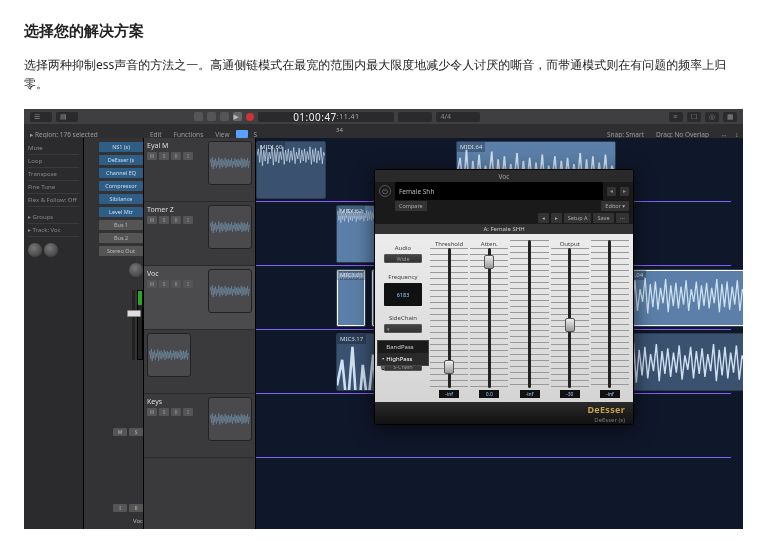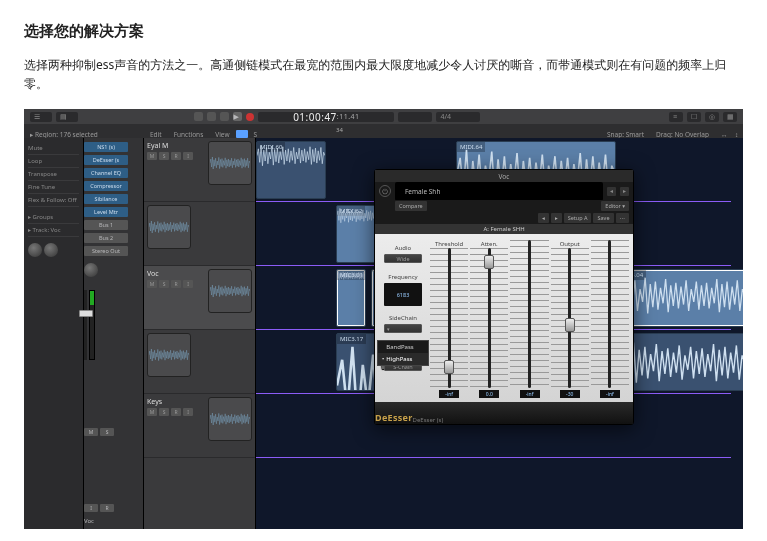--- a/index.html
+++ b/index.html
@@ -31,21 +31,21 @@
   
   .toolrow{position:absolute;left:0;top:15px;right:0;height:20px;background:#2e2e30;display:flex;align-items:center;font-size:6.5px;}
   .toolrow .seg{padding:0 6px;color:#999;}
   
   .inspector{position:absolute;left:0;top:29px;width:60px;bottom:0;background:#2b2b2d;border-right:1px solid #000;padding:4px;}
   .insp-row{font-size:6px;color:#888;padding:2px 0;border-bottom:1px solid #3a3a3c;}
   .knobs{display:flex;flex-wrap:wrap;gap:2px;margin-top:6px;}
   .knob{width:14px;height:14px;border-radius:50%;background:radial-gradient(circle at 40% 35%,#777,#333);}
   
   .tracklist{position:absolute;left:60px;top:29px;width:60px;bottom:0;background:#333335;border-right:1px solid #000;display:flex;flex-direction:column;}
-  .chstrip{flex:1;display:flex;flex-direction:column;align-items:flex-start;gap:3px;padding:4px 0;}
+  .chstrip{flex:1;display:flex;flex-direction:column;align-items:flex-end;gap:3px;padding:4px 0;}
   .slot{width:44px;height:10px;font-size:5.5px;border-radius:1px;display:flex;align-items:center;justify-content:center;}
   .slot.blue{background:#2e5e86;color:#cde;}
   .slot.grey{background:#555;}
   .meters{width:6px;height:70px;background:linear-gradient(#2a2 0%,#2a2 20%,#222 20%);border:1px solid #000;margin-top:4px;}
   .fadercap{width:14px;height:7px;background:#ddd;border-radius:1px;border:1px solid #888;}
   .chbtns{display:flex;gap:2px;margin-top:auto;}
   .chbtn{width:14px;height:8px;background:#555;border-radius:1px;font-size:5px;display:flex;align-items:center;justify-content:center;}
   
   .theads{position:absolute;left:120px;top:29px;width:112px;bottom:0;background:#3a3a3c;border-right:1px solid #000;}
   .thead{height:64px;border-bottom:1px solid #2a2a2c;display:flex;padding:3px;gap:3px;}
@@ -60,42 +60,42 @@
   .row{position:absolute;left:0;right:12px;height:64px;border-bottom:1px solid #8b5cf6;}
   .region{position:absolute;top:3px;height:58px;background:var(--region-blue);border:1px solid #2a3d52;border-radius:2px;overflow:hidden;}
   .region .label{position:absolute;top:0;left:0;background:rgba(0,0,0,.25);font-size:6px;color:#cde;padding:1px 3px;}
   .region.dark{background:var(--region-dkblue);}
   .region.sel{box-shadow:0 0 0 1px #fff inset;}
   
   .plugin{position:absolute;left:350px;top:60px;width:260px;height:256px;background:#1c1c1c;border:1px solid #000;border-radius:3px;box-shadow:0 4px 20px rgba(0,0,0,.6);display:flex;flex-direction:column;}
   .plugin .hdr{height:12px;background:#2a2a2a;display:flex;align-items:center;justify-content:center;color:#aaa;font-size:6.5px;position:relative;}
   .plugin .subhdr{height:18px;background:#1a1a1a;display:flex;align-items:center;gap:4px;padding:0 4px;}
   .pwr{width:12px;height:12px;border-radius:50%;border:1px solid #555;display:flex;align-items:center;justify-content:center;color:#888;}
-  .preset{flex:1;background:#000;height:19px;color:#bbb;font-size:6.5px;display:flex;align-items:center;padding:0 10px;border-radius:2px;}
+  .preset{flex:1;background:#000;height:19px;color:#bbb;font-size:6.5px;display:flex;align-items:center;padding:0 4px;border-radius:2px;}
   .cmp{background:#3a6ea8;}
   .plugin .tabs{height:12px;background:#1a1a1a;display:flex;justify-content:flex-end;gap:2px;padding:0 4px;align-items:center;}
   .ptab{background:#333;font-size:5.5px;padding:1px 4px;border-radius:1px;color:#aaa;}
   .pbody{flex:1;background:linear-gradient(#ececec,#d4d4d4);display:flex;padding:6px 4px 4px;gap:3px;position:relative;}
   .pcol{display:flex;flex-direction:column;align-items:center;gap:2px;}
   .pcol.side{width:48px;padding-top:4px;}
   .plbl{font-size:6px;color:#444;}
   .valbox{width:38px;height:23px;background:#111;color:#9cf;font-size:5.5px;display:flex;align-items:center;justify-content:center;border-radius:1px;}
   .pbtn{width:38px;height:9px;background:linear-gradient(#888,#666);font-size:5.5px;color:#222;border-radius:1px;display:flex;align-items:center;justify-content:center;border:1px solid #555;}
   .pbtn.d{background:linear-gradient(#444,#333);color:#999;}
   .pbtn.gold{background:linear-gradient(#d8b860,#b8963c);color:#332;}
   .vslider{width:28px;flex:1;display:flex;flex-direction:column;align-items:center;position:relative;}
   .scale{width:100%;flex:1;background:repeating-linear-gradient(to bottom,#999 0 1px,transparent 1px 6px);position:relative;}
   .track{position:absolute;left:50%;top:0;bottom:0;width:3px;margin-left:-1.5px;background:#222;border-radius:2px;}
   .thumb2{position:absolute;left:50%;width:10px;height:14px;margin-left:-5px;background:linear-gradient(#eee,#999);border:1px solid #555;border-radius:2px;}
   .vnum{width:20px;height:8px;background:#111;color:#9cf;font-size:5px;display:flex;align-items:center;justify-content:center;margin-top:2px;}
   .dropdown{position:absolute;left:-2px;top:100px;width:52px;background:#1a1a1a;border:1px solid #444;font-size:6px;}
   .dd-item{padding:2px 4px;color:#ccc;}
   .dd-item.hi{background:#2a2a2a;color:#fff;}
   .bullet{color:#eee;margin-right:2px;}
-  .pfoot{height:22px;background:linear-gradient(#2a2a2a,#111);display:flex;flex-direction:row;align-items:flex-end;justify-content:flex-start;padding-right:8px;}
+  .pfoot{height:22px;background:linear-gradient(#2a2a2a,#111);display:flex;flex-direction:column;align-items:flex-end;justify-content:flex-end;padding-right:8px;}
   .brand{color:var(--gold);font-size:9px;font-weight:bold;letter-spacing:.3px;}
   .brandln2{color:#777;font-size:6px;}
   .wlogo{position:absolute;left:4px;bottom:32px;width:18px;height:18px;color:#666;font-size:16px;font-weight:bold;text-shadow:0 1px 1px #000;}
   
   .wave{position:absolute;inset:0;}
 </style>
 </head>
 <body>
 
 <div class="article">
@@ -195,20 +195,29 @@
               <div class="tb">I</div>
       </div>
     </div>
     <div class="thumb">
       <svg viewBox="0 0 100 40" width="40" height="30" style="color:#7fa8c8">
               <use href="#wf"></use>
             </svg>
     </div>
         </div>
         <div class="thead">
+    <div class="info">
+      <div class="tname">Tomer Z</div>
+      <div class="tbtns">
+        <div class="tb">M</div>
+              <div class="tb">S</div>
+              <div class="tb">R</div>
+              <div class="tb">I</div>
+      </div>
+    </div>
     <div class="thumb">
       <svg viewBox="0 0 100 40" width="40" height="30" style="color:#7fa8c8">
               <use href="#wf"></use>
             </svg>
     </div>
         </div>
         <div class="thead sel">
     <div class="info">
       <div class="tname">Voc</div>
       <div class="tbtns">

